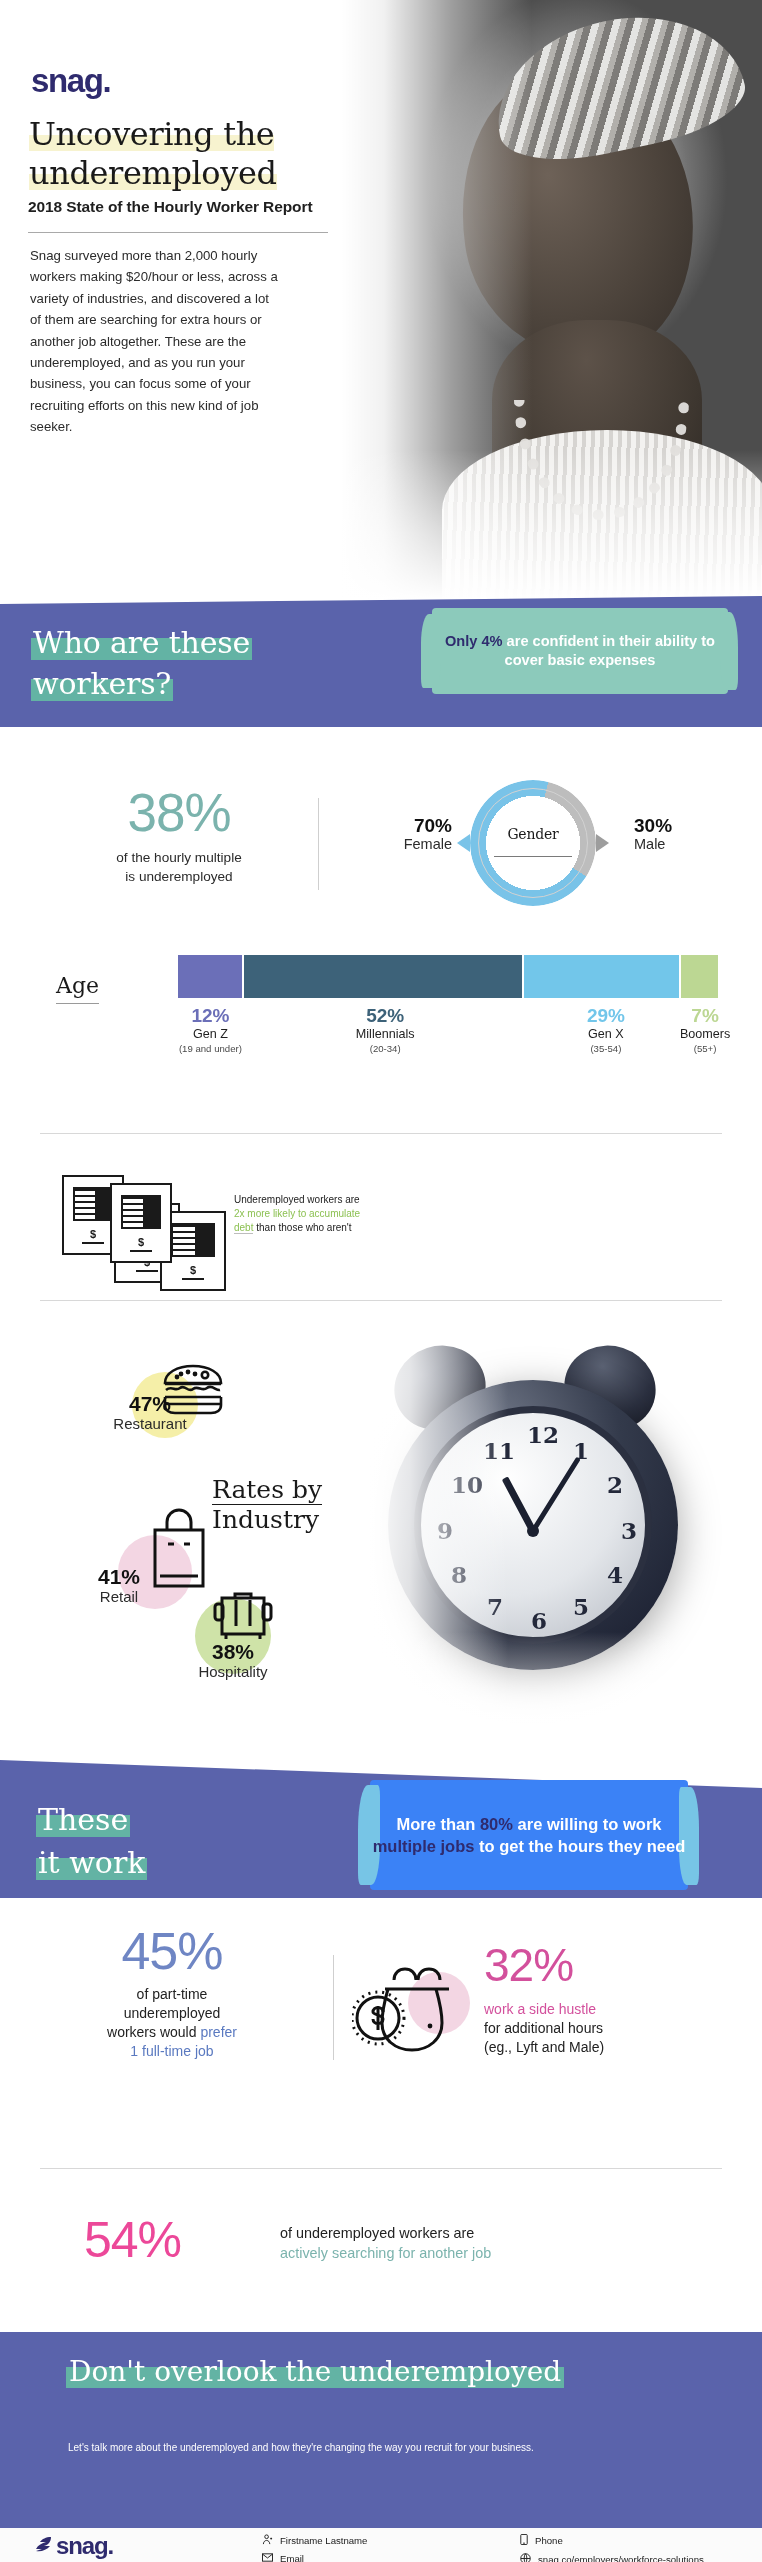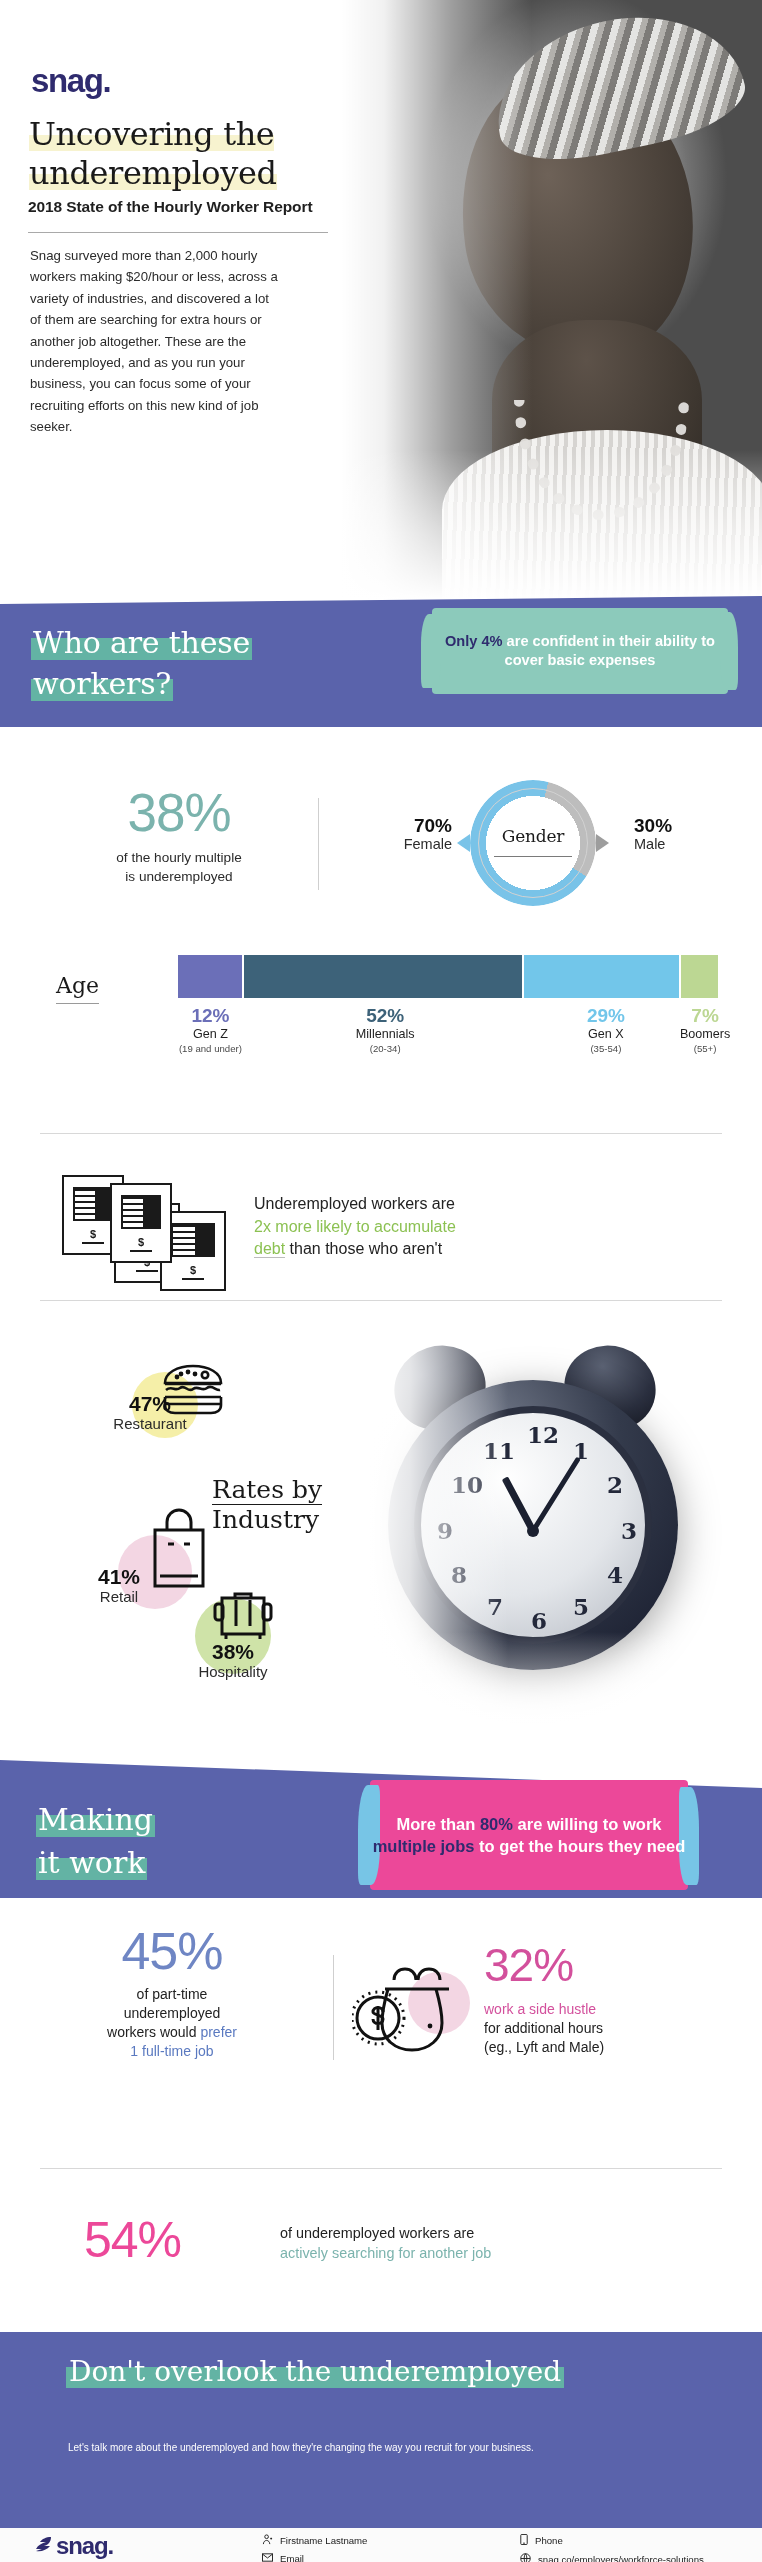--- a/index.html
+++ b/index.html
@@ -133,21 +133,21 @@
     background: conic-gradient(from 14deg, #bdbdbd 0deg 108deg, #79c3e8 108deg 360deg);
     -webkit-mask: radial-gradient(circle, transparent 47px, #000 47px);
     mask: radial-gradient(circle, transparent 47px, #000 47px);
   }
   .donut .inner-ring {
     position: absolute; left: 8px; top: 8px; right: 8px; bottom: 8px;
     border-radius: 50%; border: 1px solid #d2d2d2;
   }
   .donut .gtxt {
     position: absolute; left: 0; right: 0; top: 46px; text-align: center;
-    font-size: 17px; color: #1a1a1a; letter-spacing: -.2px;
+    font-size: 14px; color: #1a1a1a; letter-spacing: -.2px;
   }
   .donut .gline { position: absolute; left: 24px; right: 24px; top: 76px; height: 1px; background: #7a7a7a; }
   .donut .arrowL, .donut .arrowR { position: absolute; top: 54px; width: 0; height: 0; }
   .donut .arrowL { left: -13px; border-top: 9px solid transparent; border-bottom: 9px solid transparent; border-right: 13px solid #79c3e8; }
   .donut .arrowR { right: -13px; border-top: 9px solid transparent; border-bottom: 9px solid transparent; border-left: 13px solid #9d9d9d; }
 
   
   .age-wrap { position: absolute; left: 0; top: 955px; width: 762px; height: 140px; }
   .age-label {
     position: absolute; left: 56px; top: 18px;
@@ -159,21 +159,21 @@
   .age-tick { position: absolute; text-align: center; }
   .age-tick .p { font-size: 19px; font-weight: 700; line-height: 1.15; }
   .age-tick .n { font-size: 12.6px; color: #1f1f1f; line-height: 1.25; }
   .age-tick .r { font-size: 9.6px; color: #4a4a4a; line-height: 1.25; }
 
   
   .hr { position: absolute; height: 1px; background: #d8d8d8; }
 
   
   .debt-icon { position: absolute; left: 62px; top: 1175px; width: 160px; height: 110px; }
-  .debt-text { position: absolute; left: 254px; top: 1193px; width: 300px; font-size: 16px; line-height: 1.42; color: #222; }
+  .debt-text { position: absolute; left: 234px; top: 1193px; width: 300px; font-size: 10px; line-height: 1.42; color: #222; }
   .debt-text .grn { color: #8cc152; }
   .debt-text .grn-u { color: #8cc152; border-bottom: 1px solid #bdbdbd; }
 
   .doc { position: absolute; background: #fff; border: 2.4px solid #1a1a1a; }
   .doc .grid {
     position: absolute; left: 9px; top: 10px; right: 9px; height: 34px;
     border: 2.2px solid #1a1a1a;
     background:
       repeating-linear-gradient(to bottom, #1a1a1a 0 1.6px, transparent 1.6px 6px),
       linear-gradient(to right, transparent 0 55%, #1a1a1a 55% 56.6px, transparent 56.6px 100%);
@@ -236,21 +236,21 @@
   .band2-h {
     position: absolute; left: 36px; top: 1798px; width: 300px;
     font-size: 30px; line-height: 1.44; color: #fff;
   }
   .band2-h .hl2 {
     background: linear-gradient(to bottom, transparent 38%, #63b3a4 38%, #63b3a4 100%);
     padding: 0 2px;
   }
   .callout-blue {
     position: absolute; left: 370px; top: 1780px; width: 318px; height: 110px;
-    background: #ec4899; border-radius: 4px;
+    background: #3b82f6; border-radius: 4px;
     display: flex; align-items: center; justify-content: center; text-align: center;
   }
   .callout-blue::before {
     content: ""; position: absolute; left: -12px; top: 5px; width: 22px; height: 100px;
     background: #77c5e6; border-radius: 45% 10% 40% 12%;
   }
   .callout-blue::after {
     content: ""; position: absolute; right: -11px; top: 7px; width: 20px; height: 98px;
     background: #77c5e6; border-radius: 10% 42% 12% 38%;
   }
@@ -495,21 +495,21 @@
   <div class="l">Hospitality</div>
 </div>
 
 <div class="rates-title serif">
   <span class="u">Rates by</span><br>
   <span>Industry</span>
 </div>
 
 <div class="band2"></div>
 <div class="band2-h serif">
-  <span class="hl2">Making</span><br>
+  <span class="hl2">These</span><br>
   <span class="hl2">it work</span>
 </div>
 <div class="callout-blue">
   <p><span>More than </span><b>80%</b><span> are willing to work </span><b>multiple jobs</b><span> to get the hours they need</span></p>
 </div>
 
 <div class="stat45">
   <div class="big">45%</div>
   <div class="cap">
     <span>of part-time</span><br>

